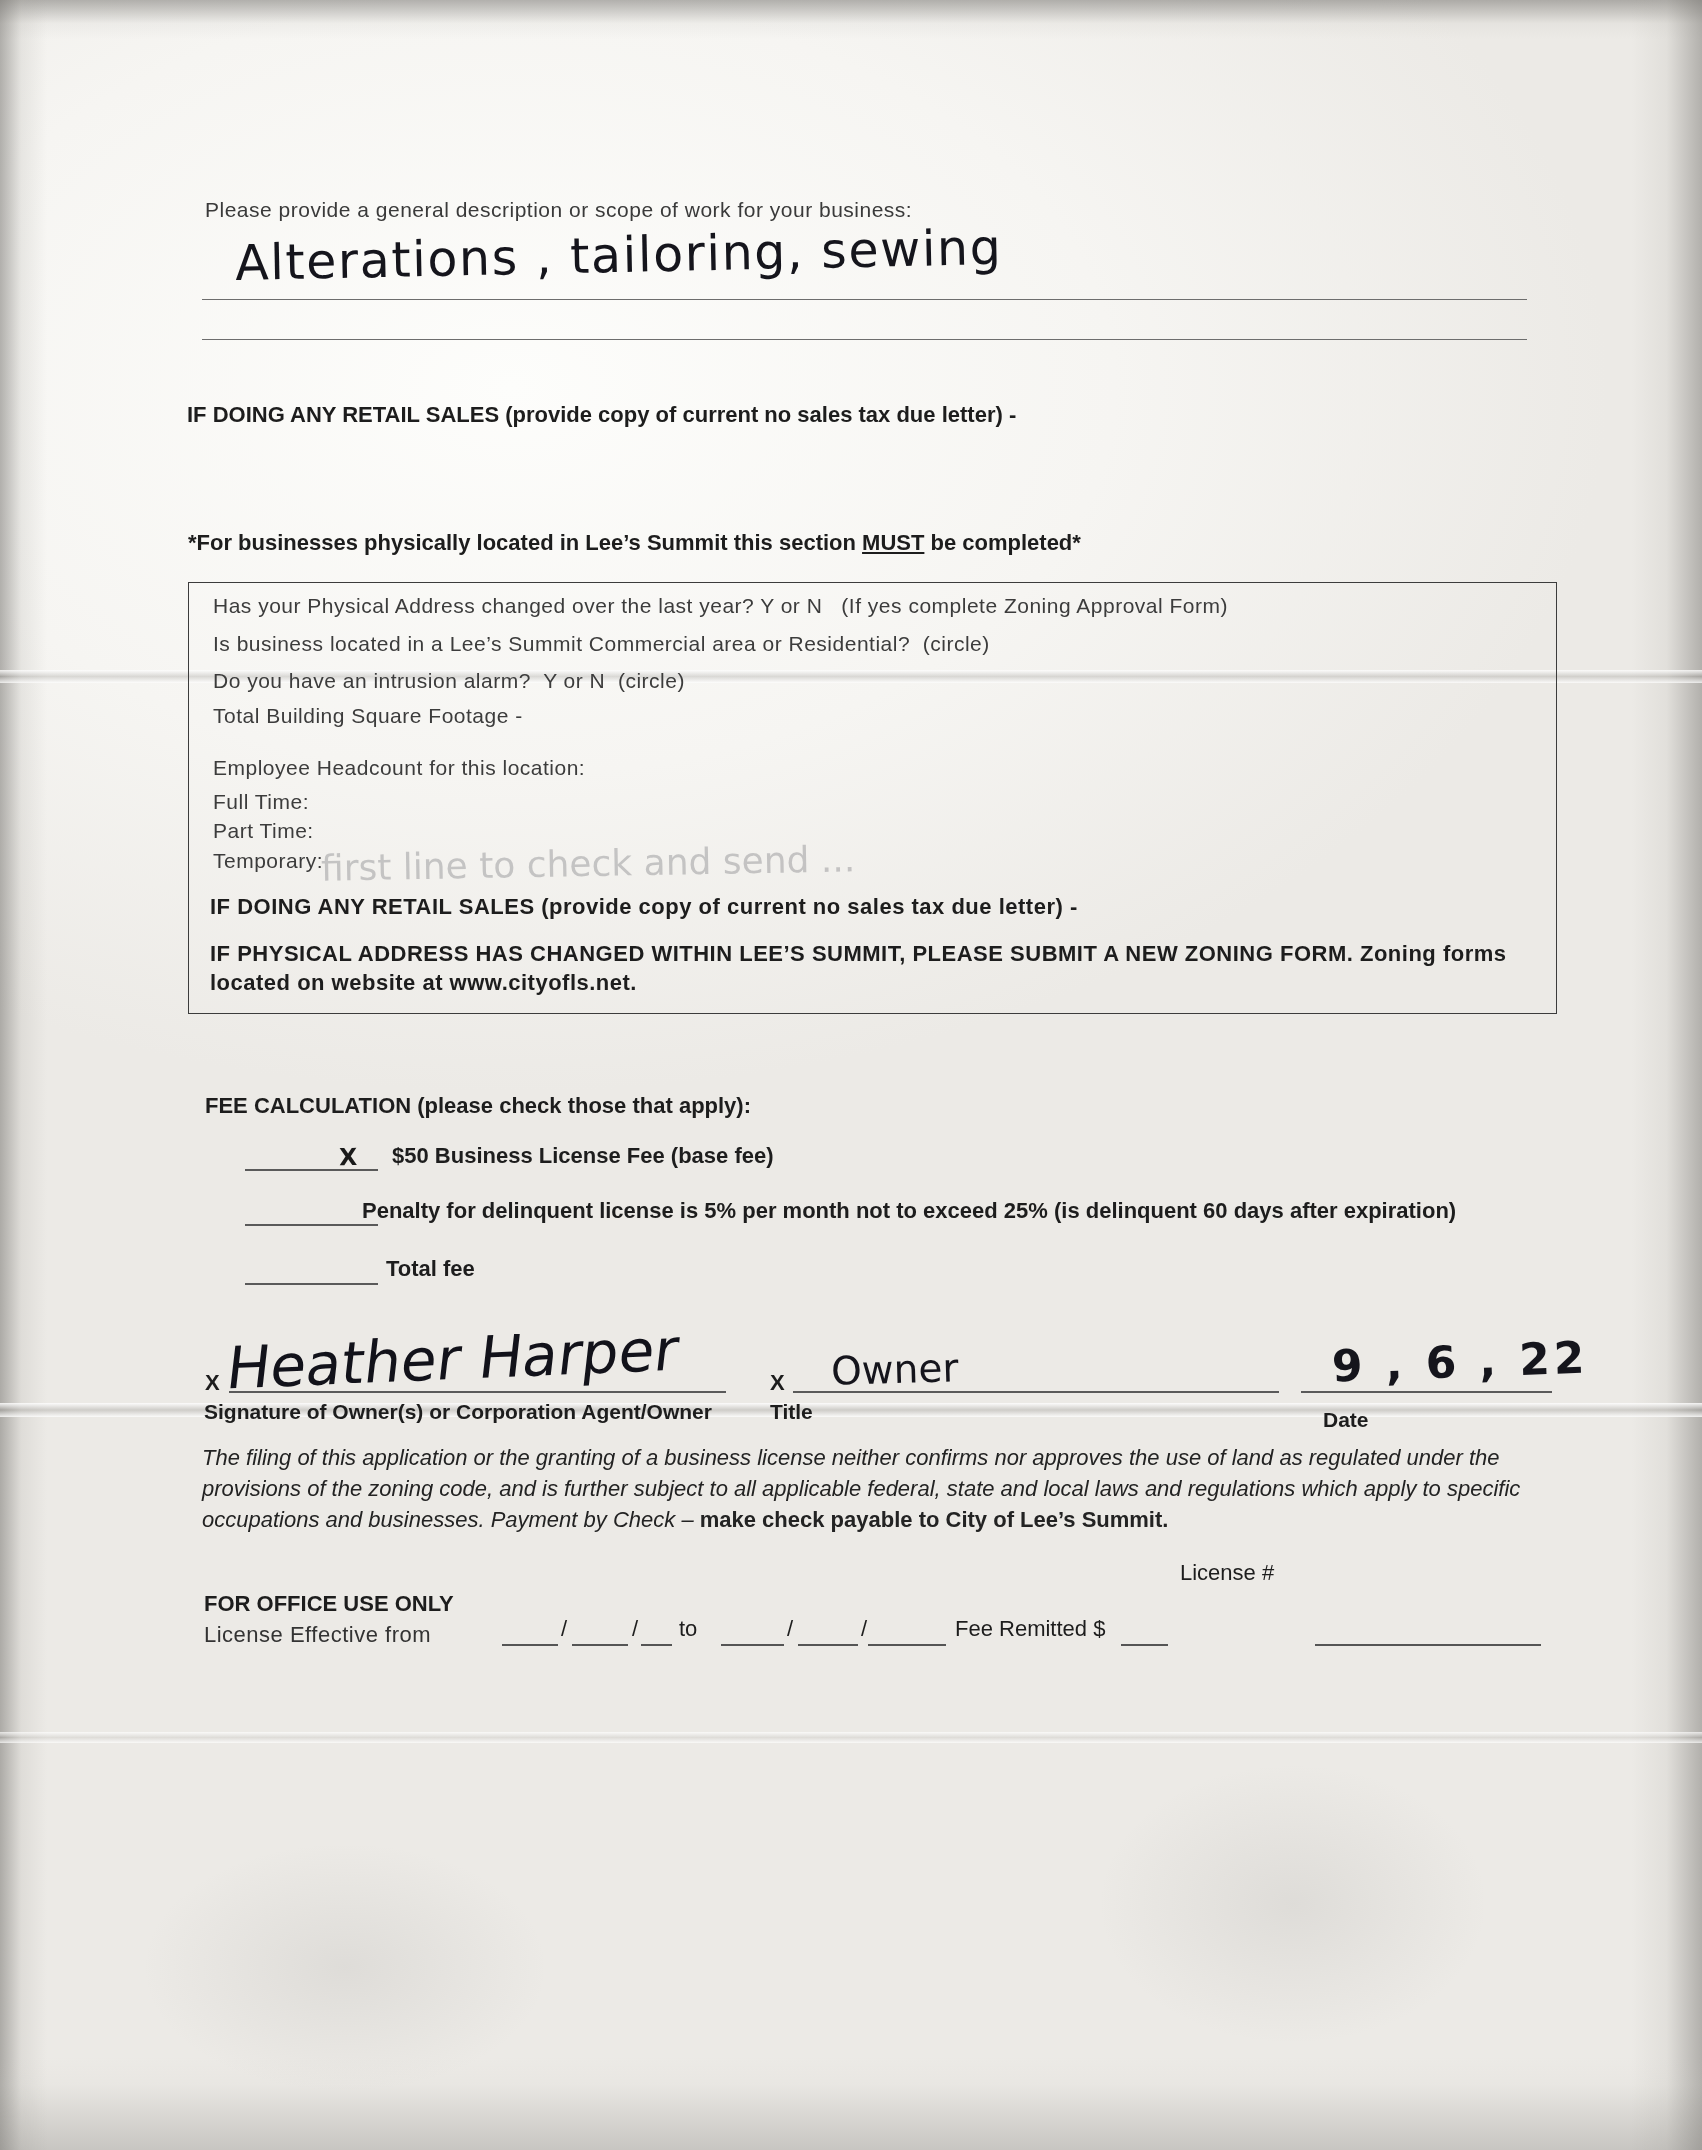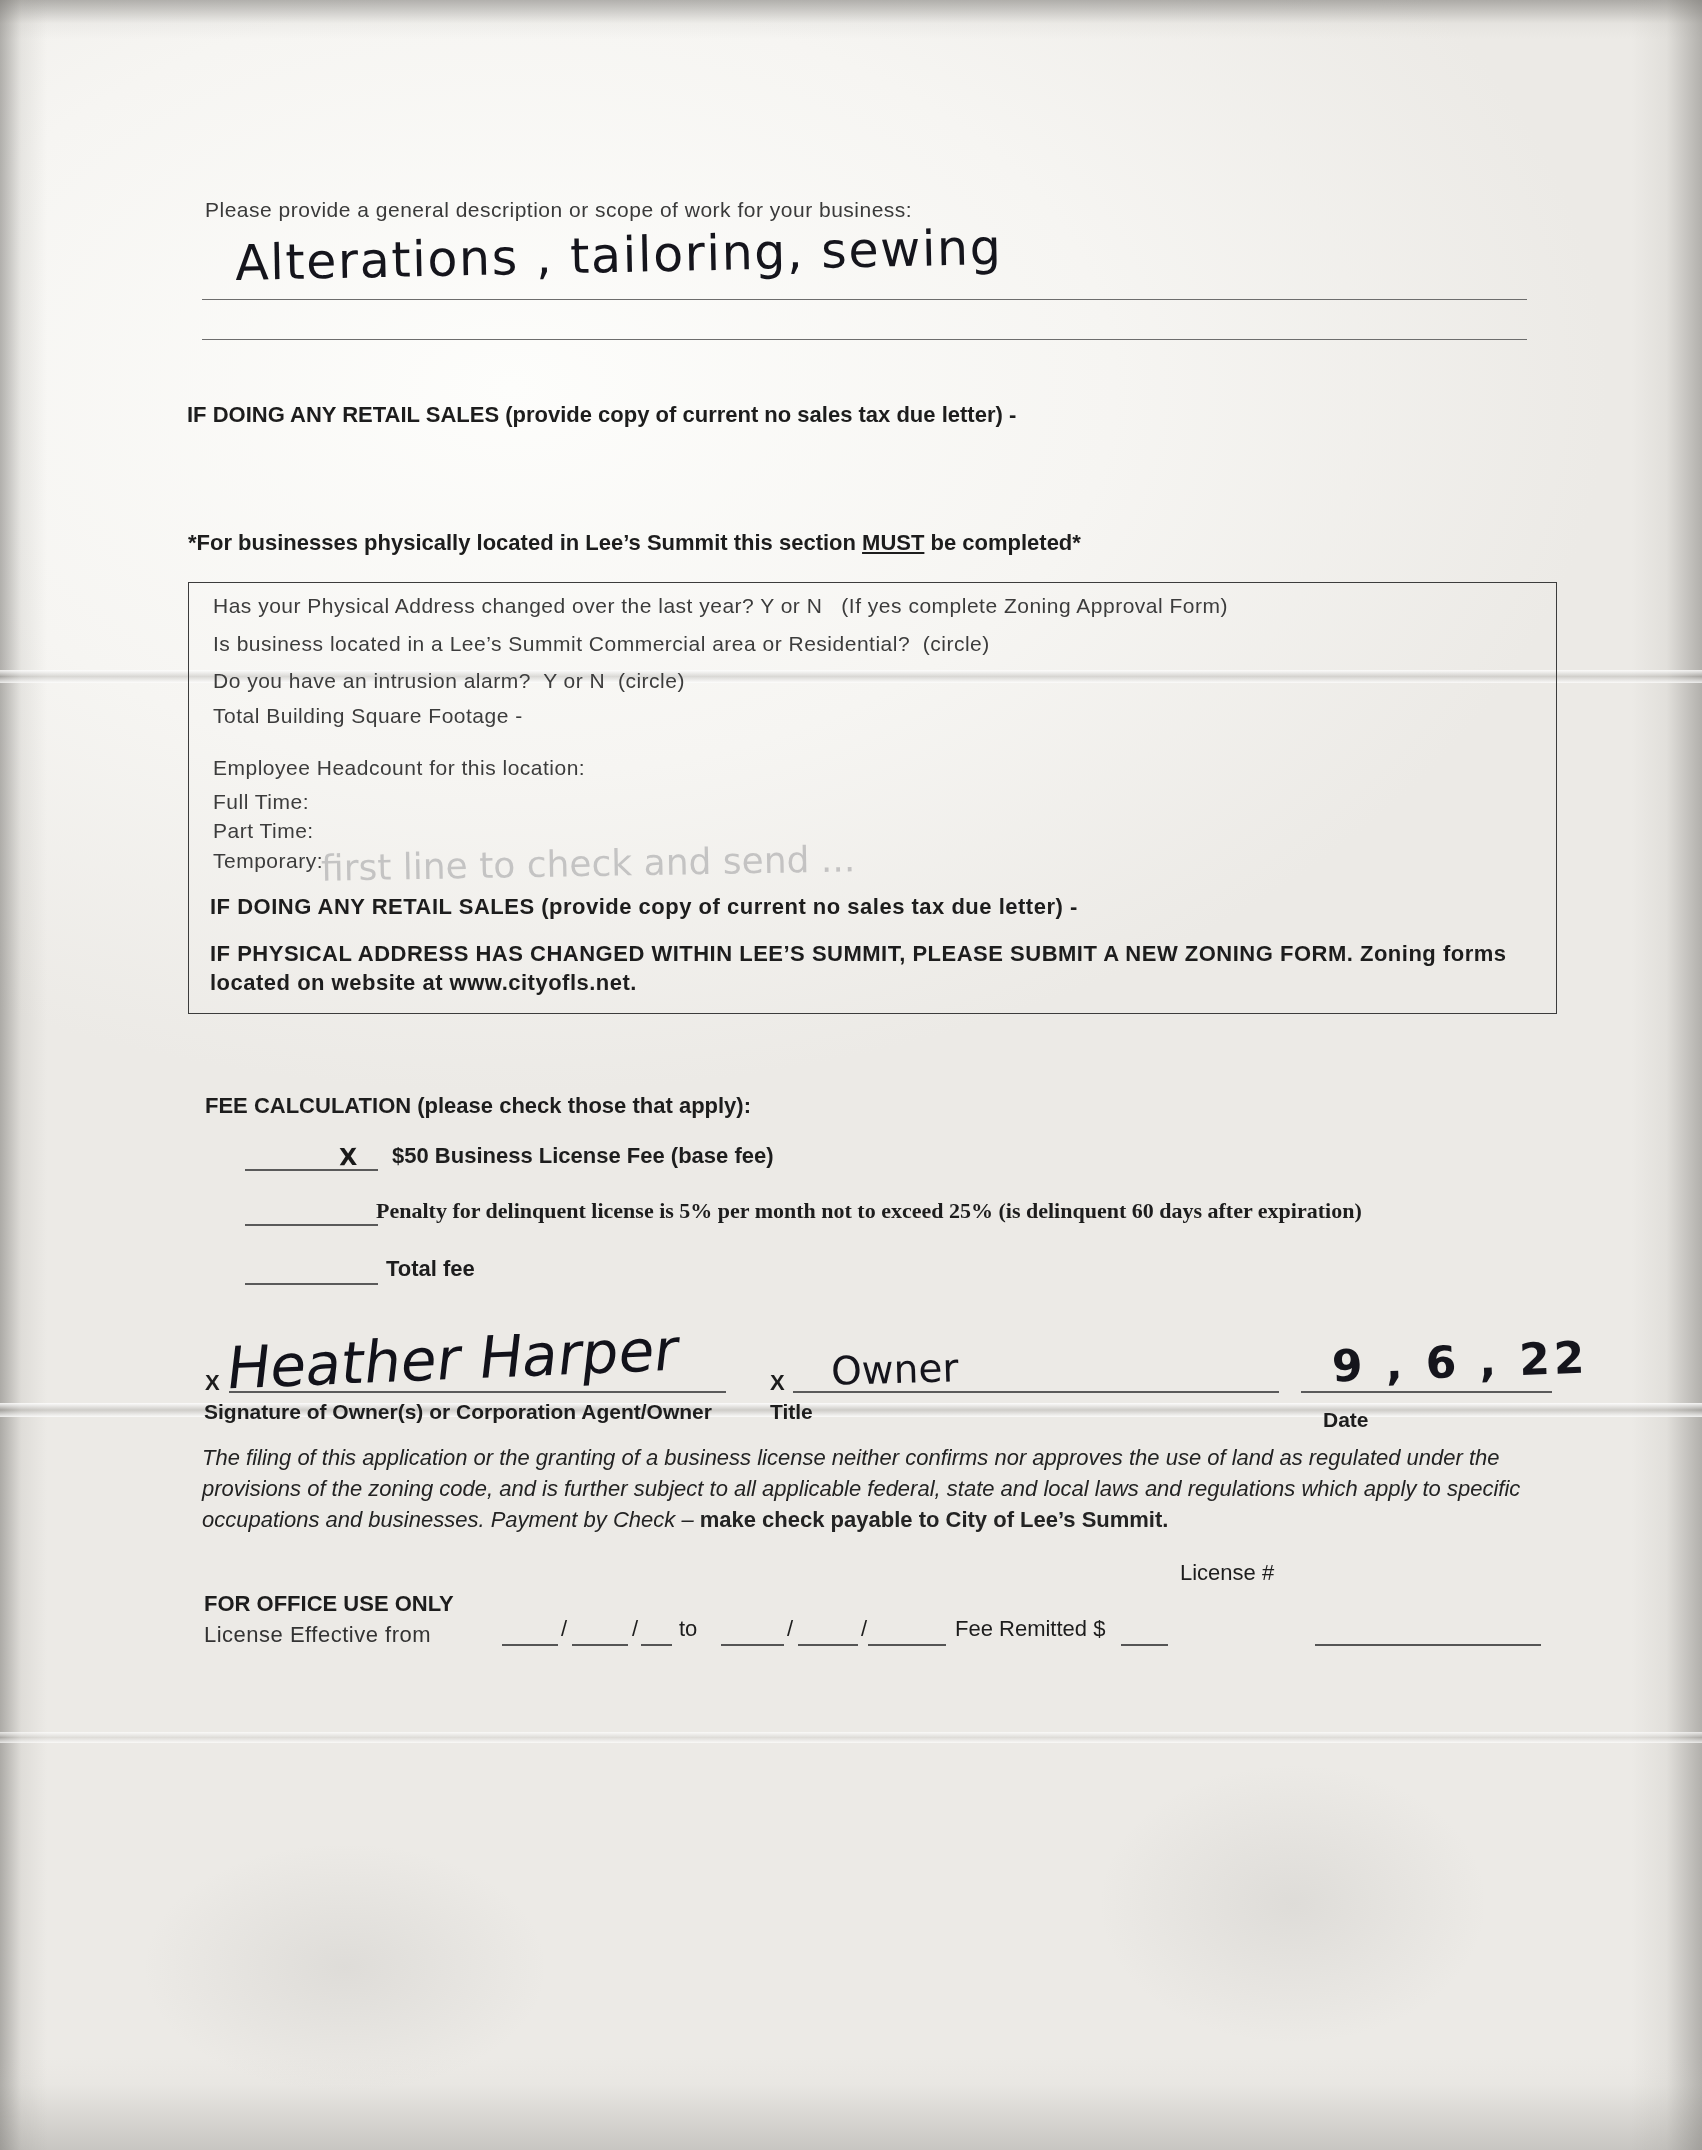--- a/index.html
+++ b/index.html
@@ -151,21 +151,21 @@
     font-family: "DejaVu Sans", sans-serif;
     font-size: 36px;
     color: rgba(90,90,95,0.30);
     transform: rotate(-1deg);
     white-space: pre;
   }
 
   
   #fee-head { left: 205px; top: 1093px; font-size: 22px; }
   #fee-1 { left: 392px; top: 1143px; font-size: 22px; }
-  #fee-2 { left: 376px; top: 1198px; font-size: 22px; font-family: Liberation Serif, serif; }
+  #fee-2 { left: 362px; top: 1198px; font-size: 22px; }
   #fee-3 { left: 386px; top: 1256px; font-size: 22px; }
   #fl-1 { left: 245px; top: 1169px; width: 133px; }
   #fl-2 { left: 245px; top: 1224px; width: 133px; }
   #fl-3 { left: 245px; top: 1283px; width: 133px; }
 
   #declare { left: 202px; top: 1311px; font-size: 22px; }
 
   
   #sig-x      { left: 205px; top: 1370px; font-size: 22px; }
   #sig-line   { left: 229px; top: 1391px; width: 497px; }

